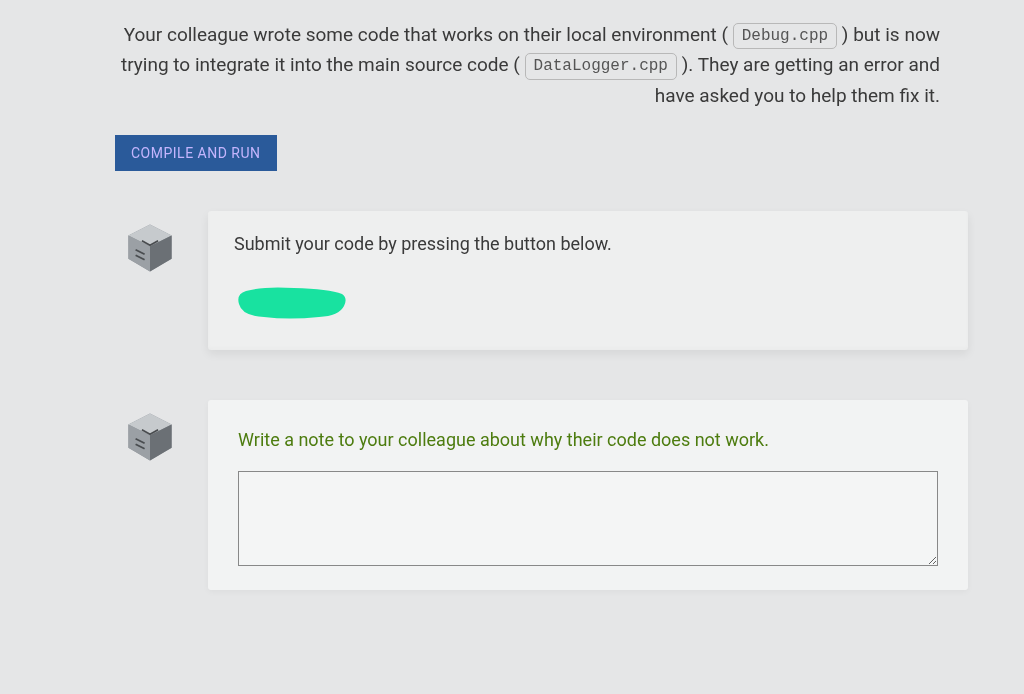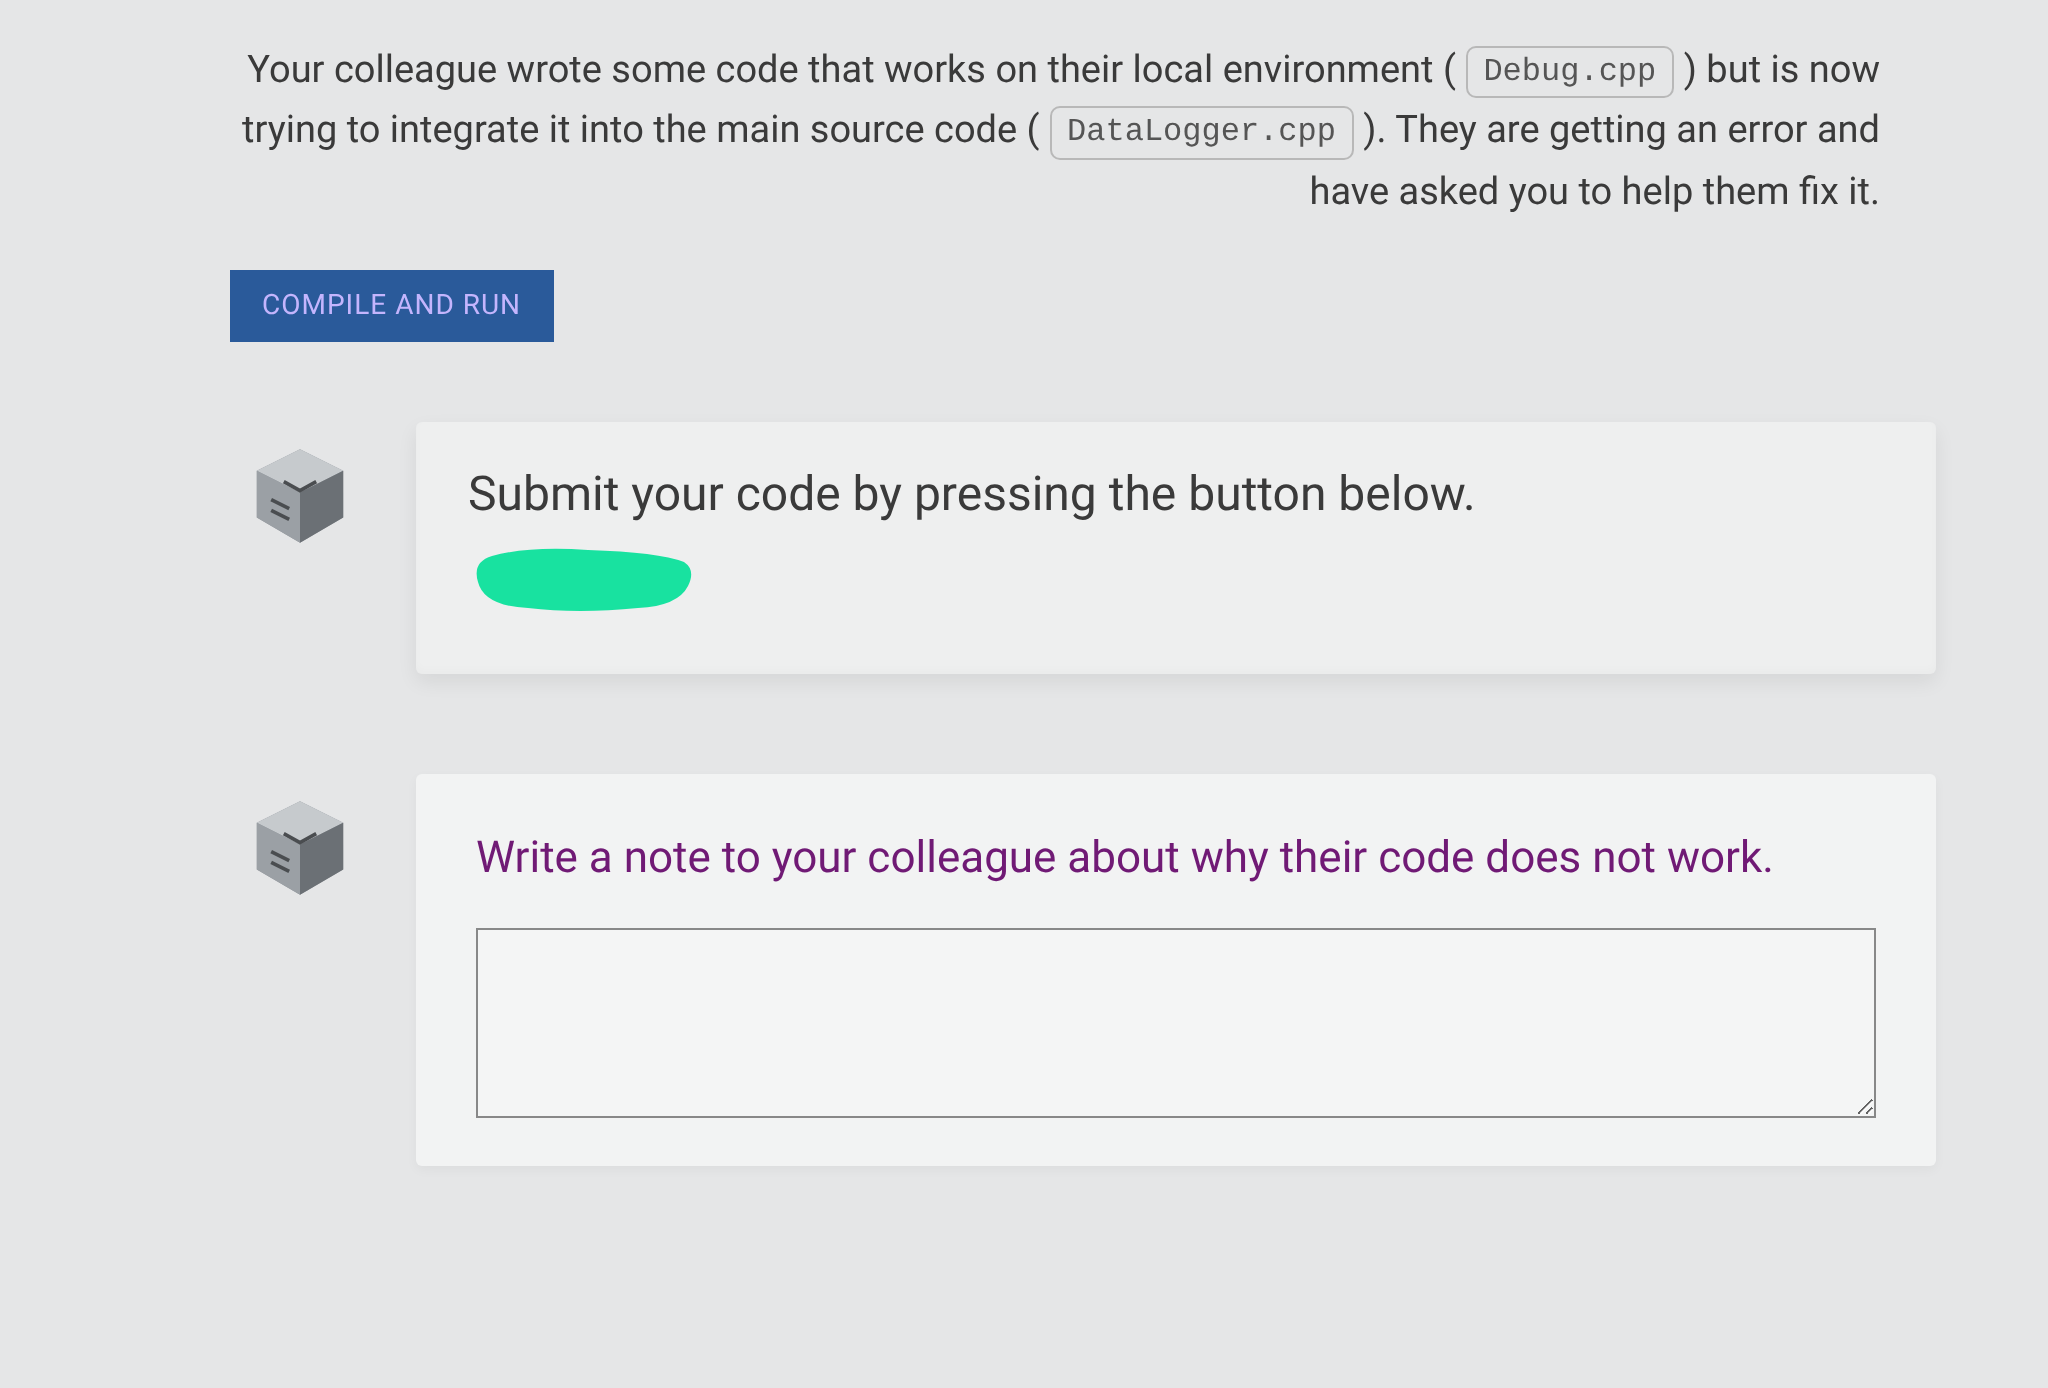--- a/index.html
+++ b/index.html
@@ -68,39 +68,39 @@
     }
     .card-1 {
       flex: 1;
       background: #eeefef;
       border-radius: 3px;
       padding: 22px 26px 26px 26px;
       box-shadow: 0 4px 10px rgba(0,0,0,0.07), inset 0 -2px 4px rgba(0,0,0,0.02);
       max-width: 760px;
     }
     .card-1-text {
-      font-size: 24px;
+      font-size: 18px;
       color: #3a3a3a;
-      margin-bottom: 10px;
+      margin-bottom: 30px;
     }
     .green-blob {
       width: 115px;
       height: 36px;
     }
     .card-2 {
       flex: 1;
       background: #f2f3f3;
       border-radius: 3px;
       padding: 26px 30px 20px 30px;
       box-shadow: 0 2px 6px rgba(0,0,0,0.04);
       max-width: 760px;
     }
     .card-2 p {
-      font-size: 22px;
-      color: #701a75;
+      font-size: 18px;
+      color: #4d7c0f;
       margin-bottom: 18px;
       line-height: 1.5;
     }
     .note-textarea {
       width: 100%;
       height: 95px;
       border: 1px solid #888;
       background: #f4f5f5;
       resize: both;
       padding: 8px;

